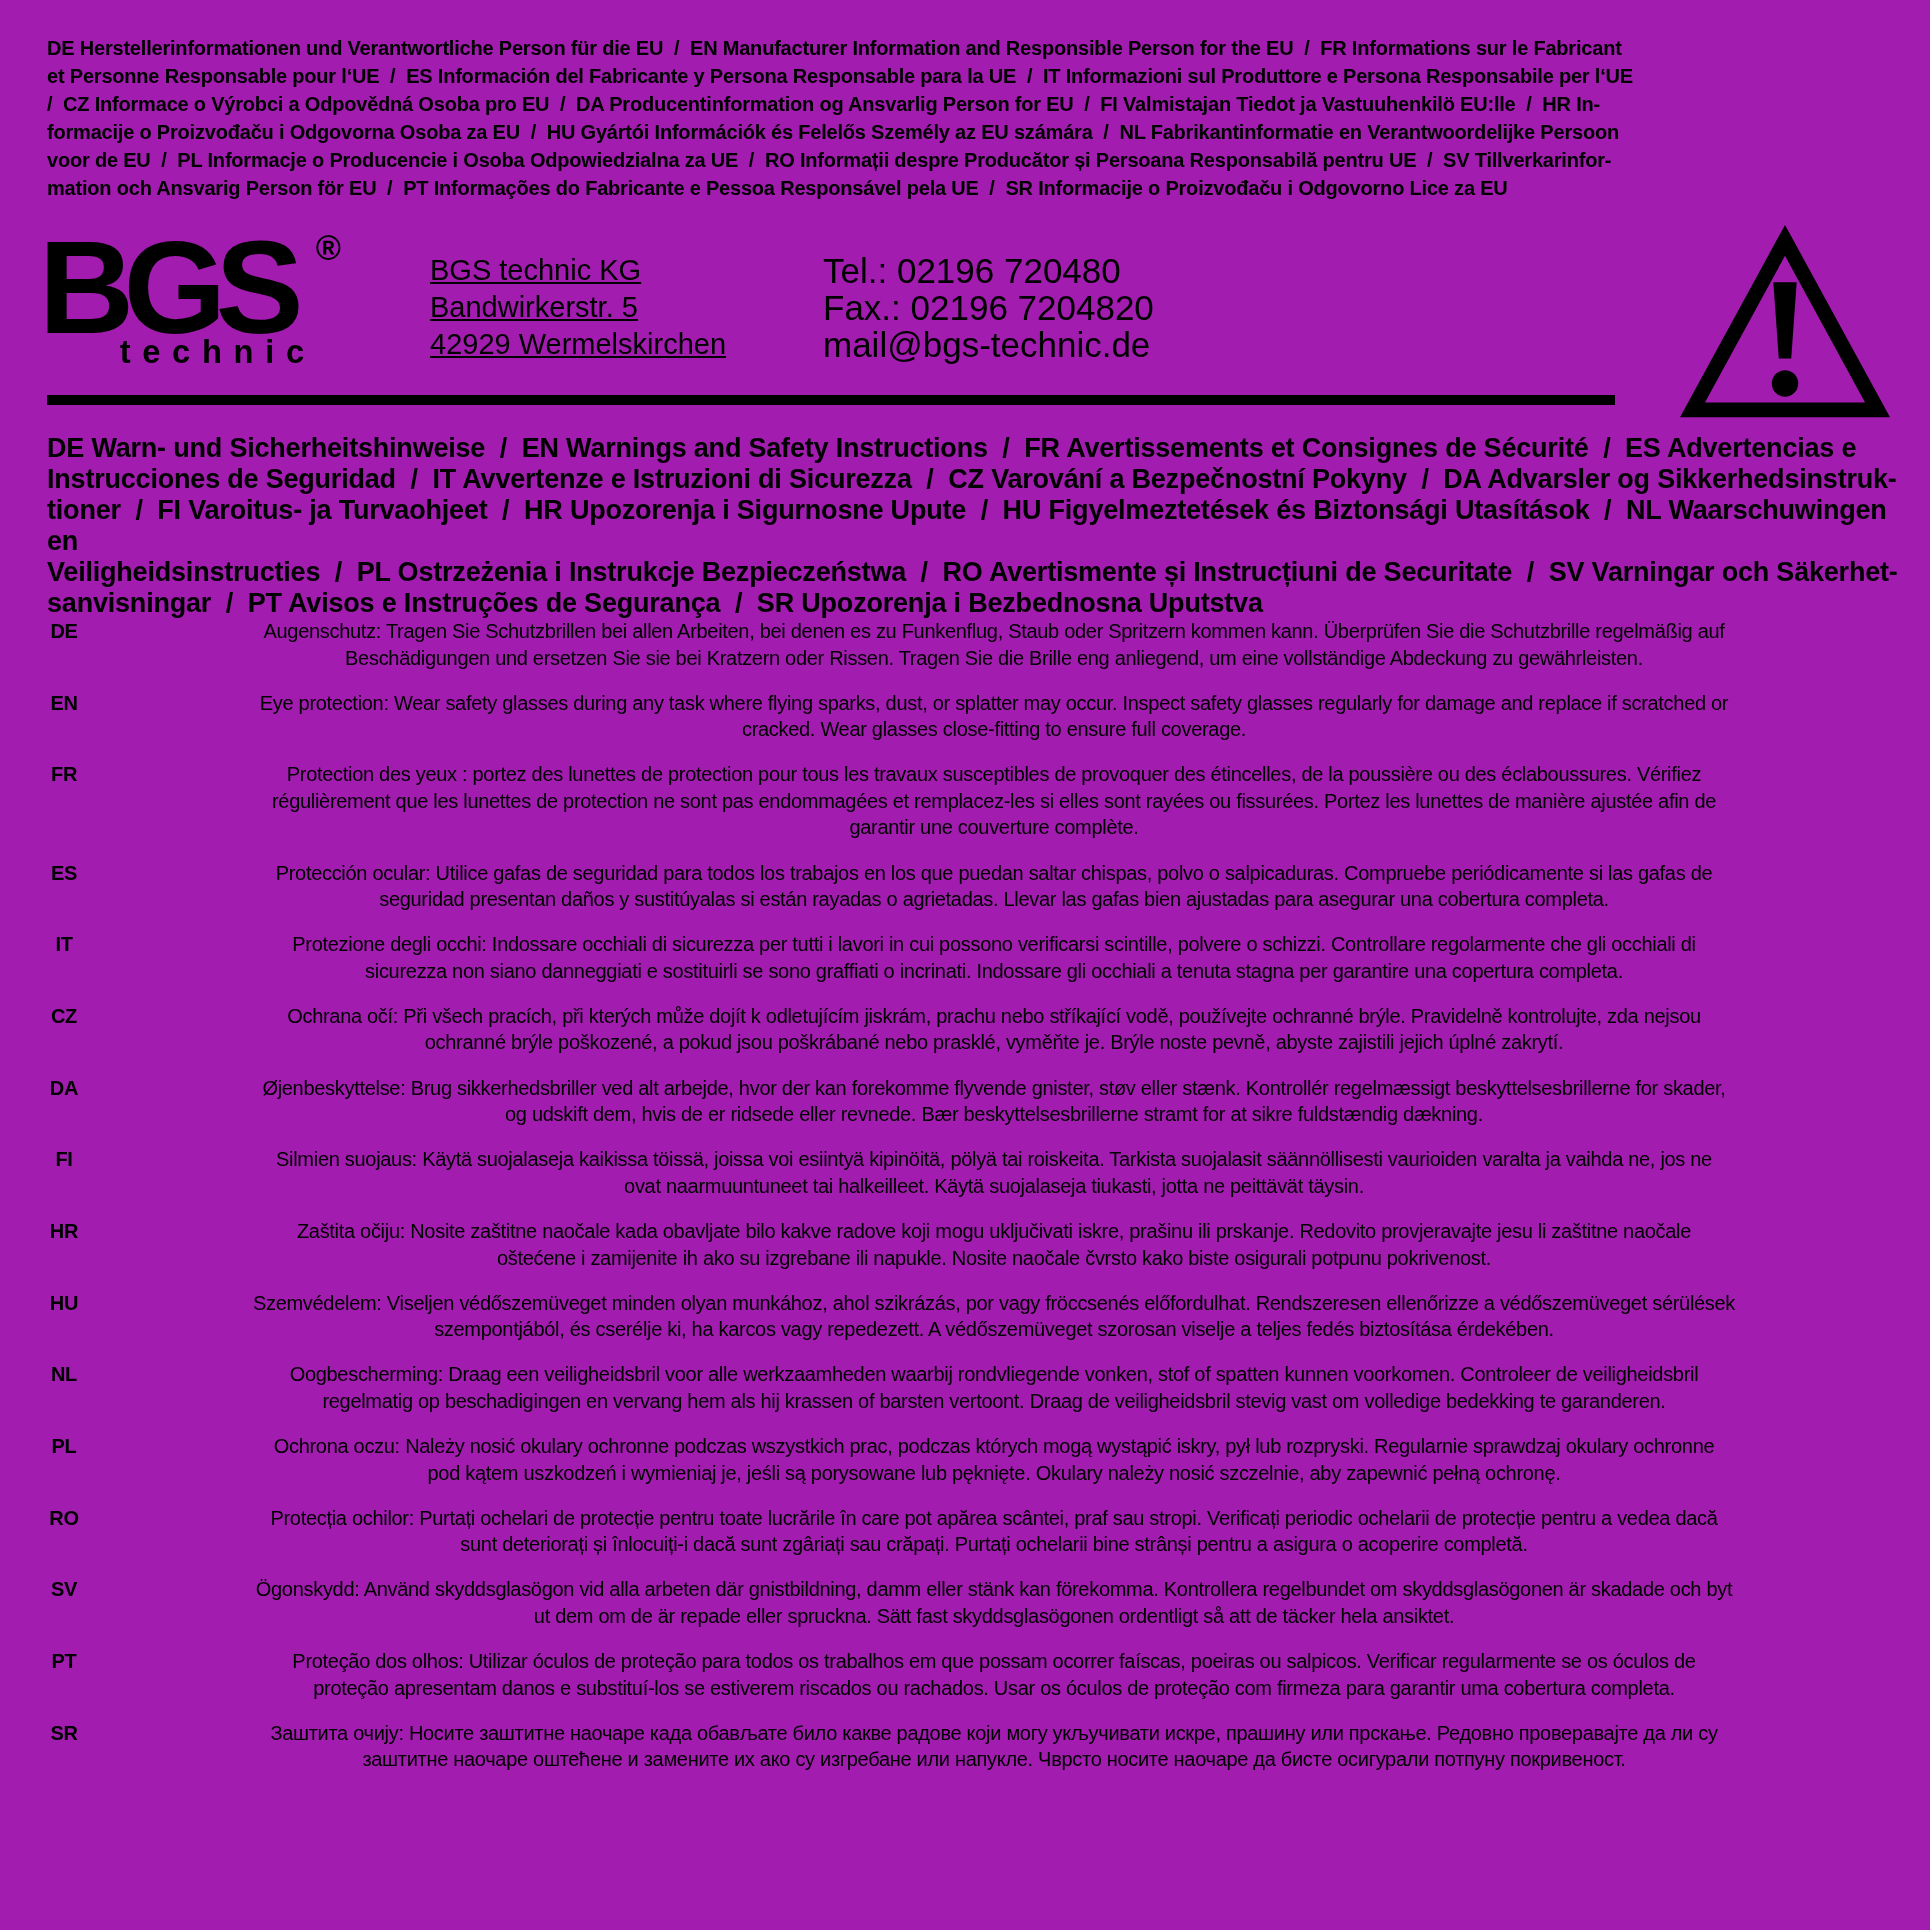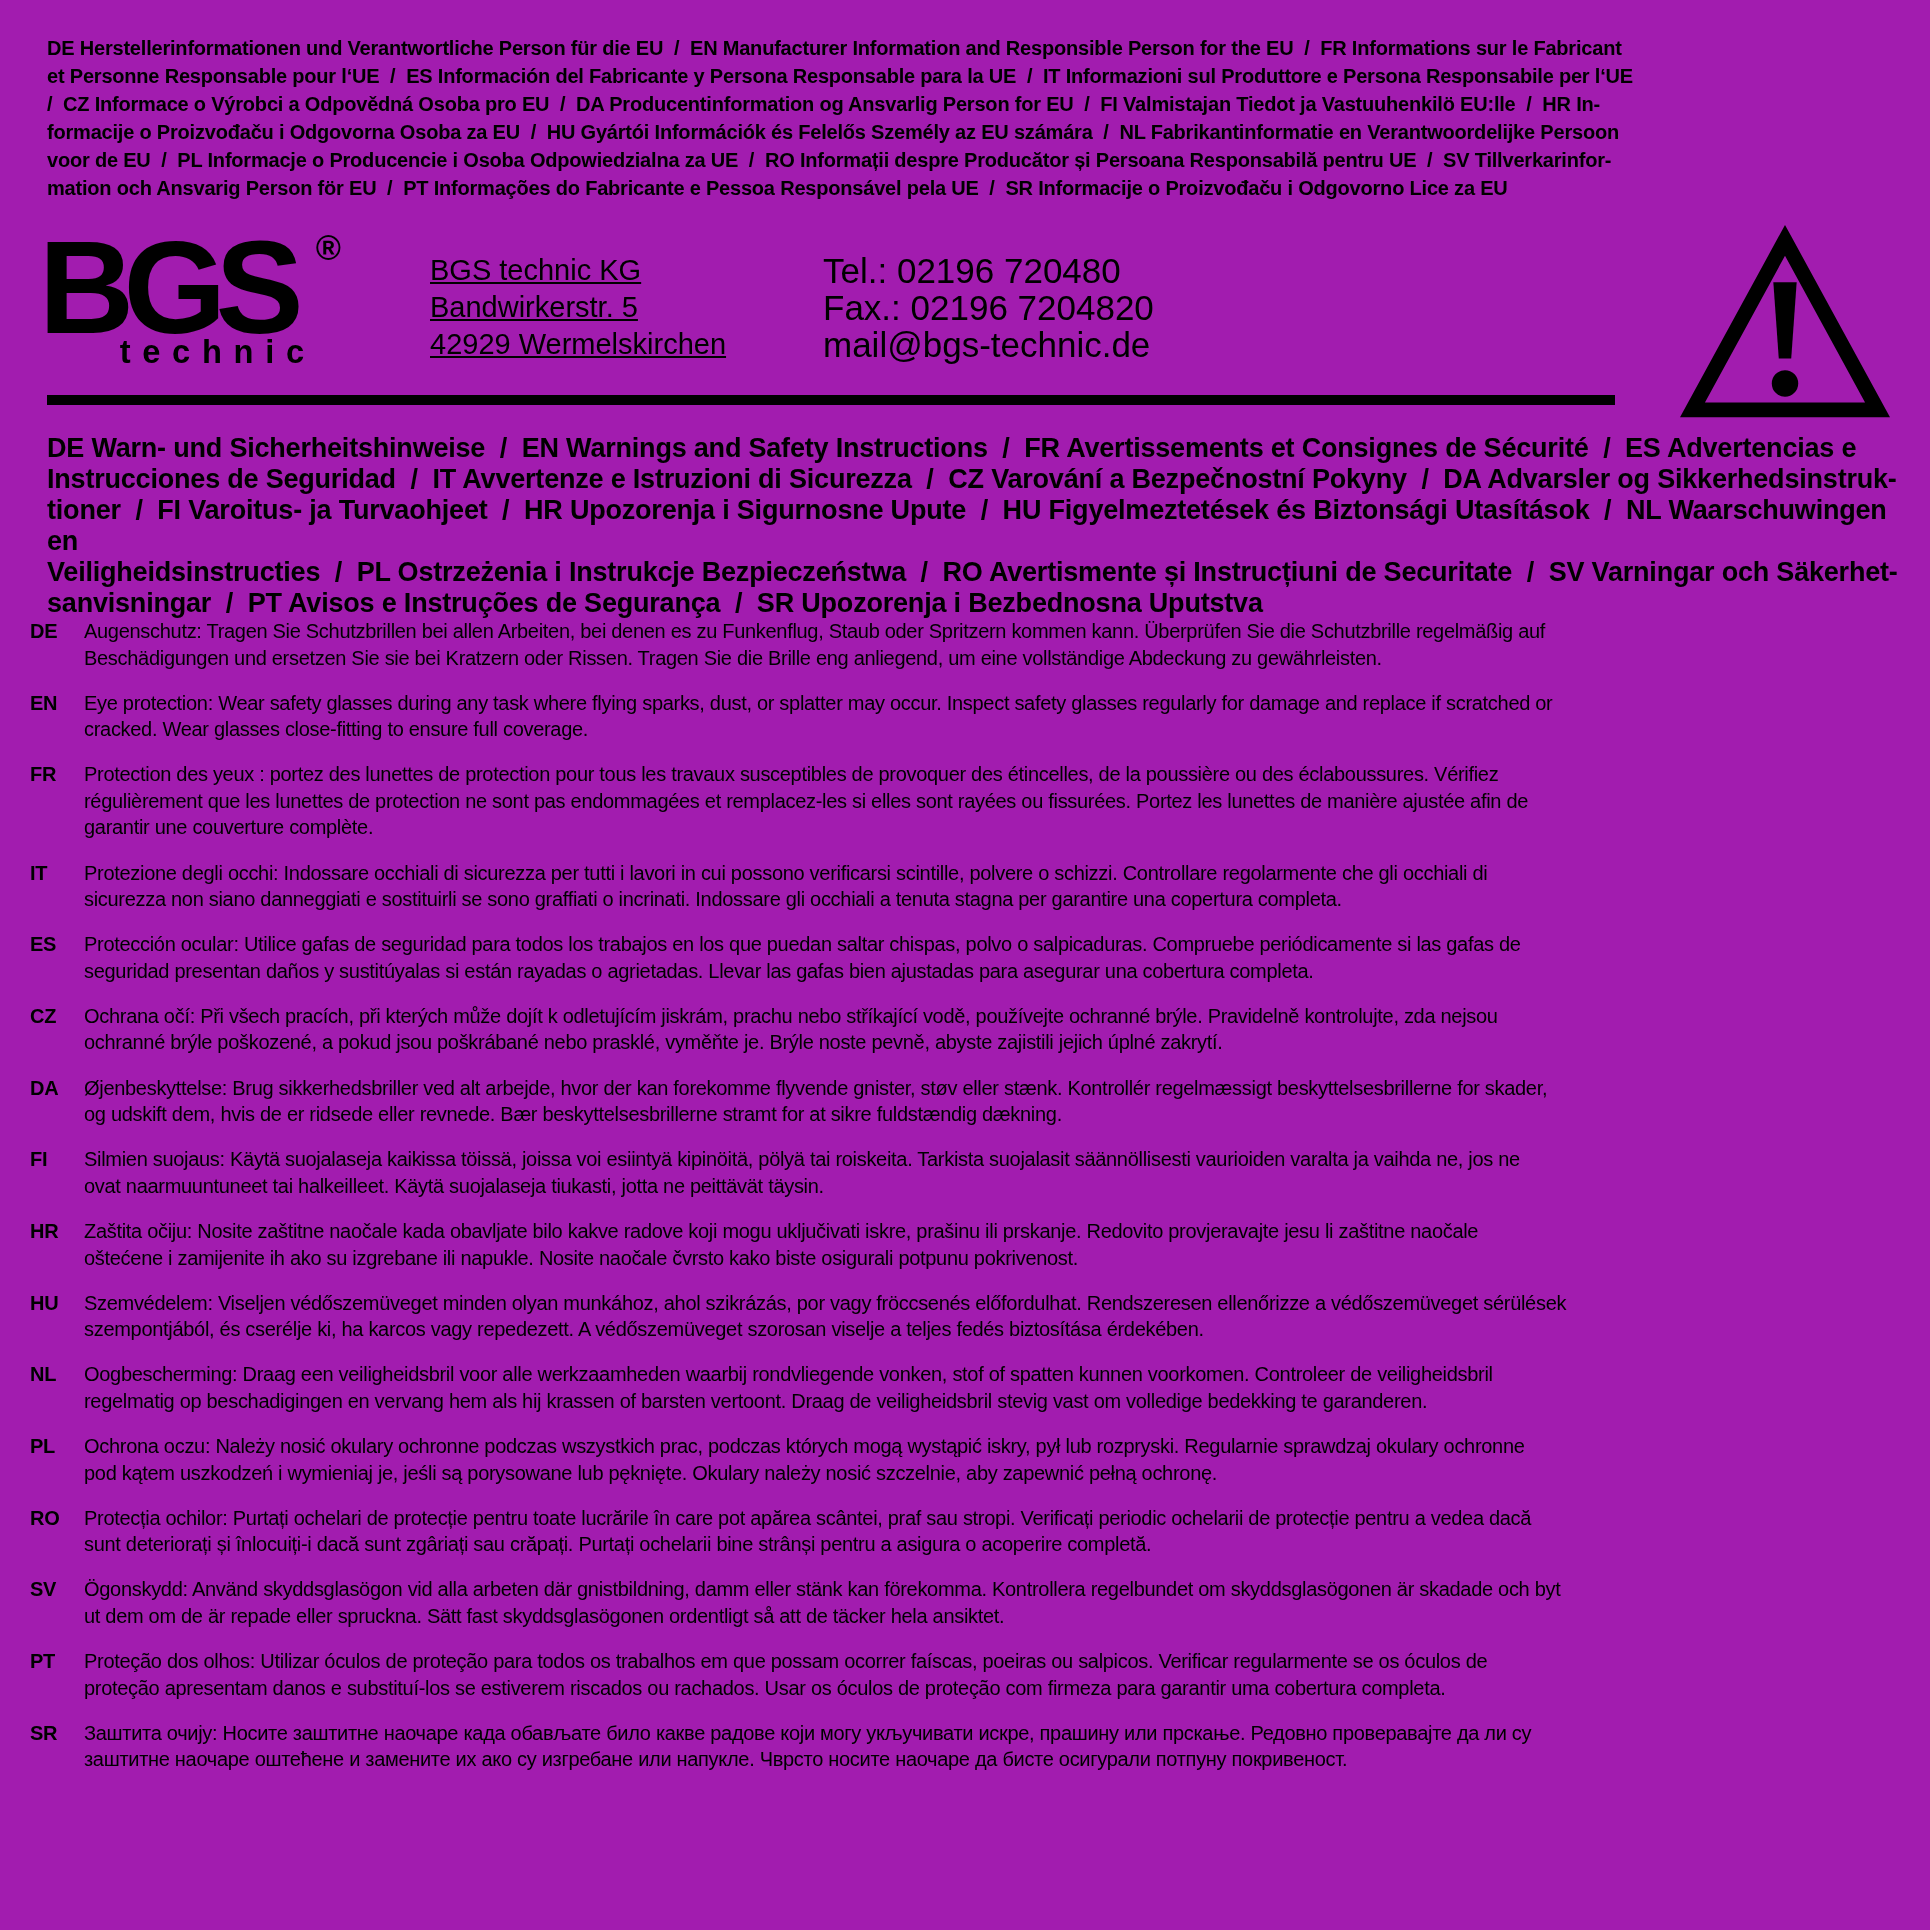--- a/index.html
+++ b/index.html
@@ -37,21 +37,21 @@
   }
   .warning-triangle { position:absolute; left:1680px; top:223px; }
   .warn-header {
     position:absolute; left:47px; top:433px; width:1859px;
     margin:0;
     font-weight:bold; font-size:27px; line-height:31px;
     letter-spacing:-0.2px;
     white-space:pre-wrap;
   }
   .safety-list {
-    position:absolute; left:30px; top:618px; width:1860px;
+    position:absolute; left:37px; top:618px; width:1860px;text-align:center;
   }
   .safety-item {
     display:flex; align-items:flex-start;
     margin:0 0 18.7px 0;
     font-size:20px; line-height:26.5px; letter-spacing:-0.3px;
   }
   .lang-code {
     flex:0 0 54px; width:54px;
     font-weight:bold;
     white-space:nowrap;
@@ -120,32 +120,32 @@
   </div>
 
   <div class="safety-item">
     <span class="lang-code">FR</span>
     <span class="lang-text">Protection des yeux : portez des lunettes de protection pour tous les travaux susceptibles de provoquer des étincelles, de la poussière ou des éclaboussures. Vérifiez
 régulièrement que les lunettes de protection ne sont pas endommagées et remplacez-les si elles sont rayées ou fissurées. Portez les lunettes de manière ajustée afin de
 garantir une couverture complète.</span>
   </div>
 
   <div class="safety-item">
+    <span class="lang-code">ES</span>
+    <span class="lang-text">Protección ocular: Utilice gafas de seguridad para todos los trabajos en los que puedan saltar chispas, polvo o salpicaduras. Compruebe periódicamente si las gafas de
+seguridad presentan daños y sustitúyalas si están rayadas o agrietadas. Llevar las gafas bien ajustadas para asegurar una cobertura completa.</span>
+  </div>
+
+  <div class="safety-item">
     <span class="lang-code">IT</span>
     <span class="lang-text">Protezione degli occhi: Indossare occhiali di sicurezza per tutti i lavori in cui possono verificarsi scintille, polvere o schizzi. Controllare regolarmente che gli occhiali di
 sicurezza non siano danneggiati e sostituirli se sono graffiati o incrinati. Indossare gli occhiali a tenuta stagna per garantire una copertura completa.</span>
   </div>
 
   <div class="safety-item">
-    <span class="lang-code">ES</span>
-    <span class="lang-text">Protección ocular: Utilice gafas de seguridad para todos los trabajos en los que puedan saltar chispas, polvo o salpicaduras. Compruebe periódicamente si las gafas de
-seguridad presentan daños y sustitúyalas si están rayadas o agrietadas. Llevar las gafas bien ajustadas para asegurar una cobertura completa.</span>
-  </div>
-
-  <div class="safety-item">
     <span class="lang-code">CZ</span>
     <span class="lang-text">Ochrana očí: Při všech pracích, při kterých může dojít k odletujícím jiskrám, prachu nebo stříkající vodě, používejte ochranné brýle. Pravidelně kontrolujte, zda nejsou
 ochranné brýle poškozené, a pokud jsou poškrábané nebo prasklé, vyměňte je. Brýle noste pevně, abyste zajistili jejich úplné zakrytí.</span>
   </div>
 
   <div class="safety-item">
     <span class="lang-code">DA</span>
     <span class="lang-text">Øjenbeskyttelse: Brug sikkerhedsbriller ved alt arbejde, hvor der kan forekomme flyvende gnister, støv eller stænk. Kontrollér regelmæssigt beskyttelsesbrillerne for skader,
 og udskift dem, hvis de er ridsede eller revnede. Bær beskyttelsesbrillerne stramt for at sikre fuldstændig dækning.</span>
   </div>

